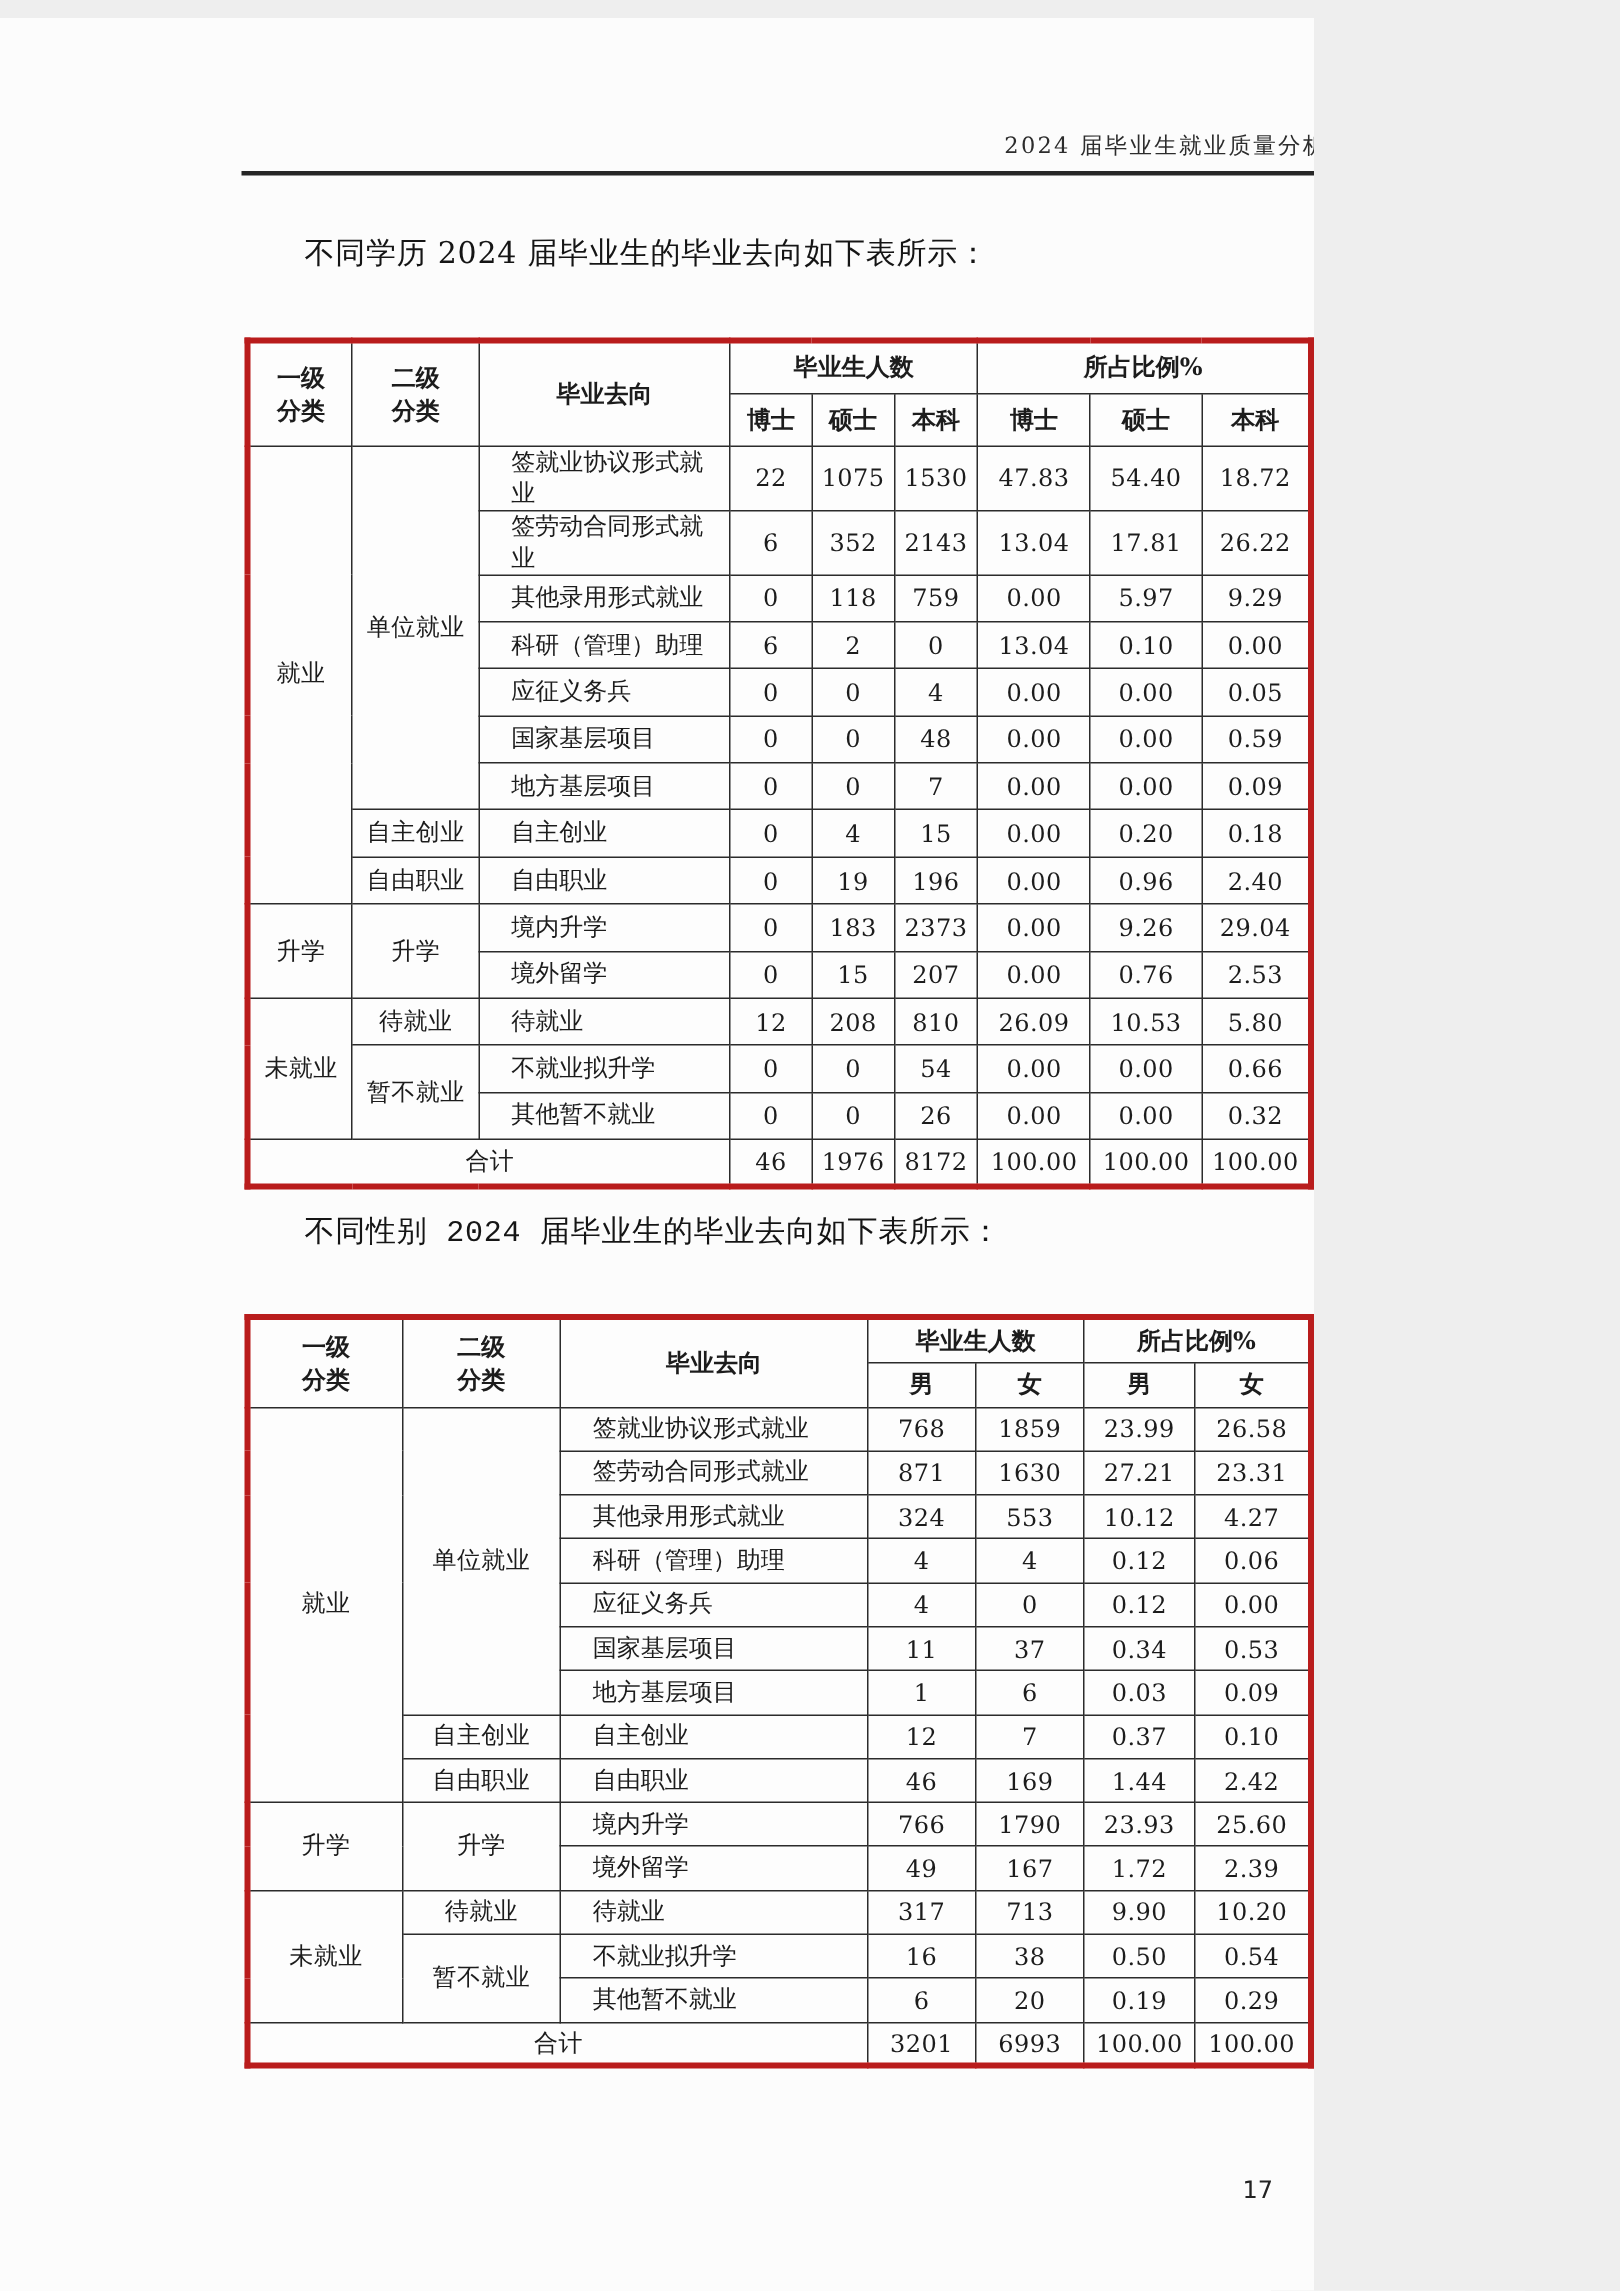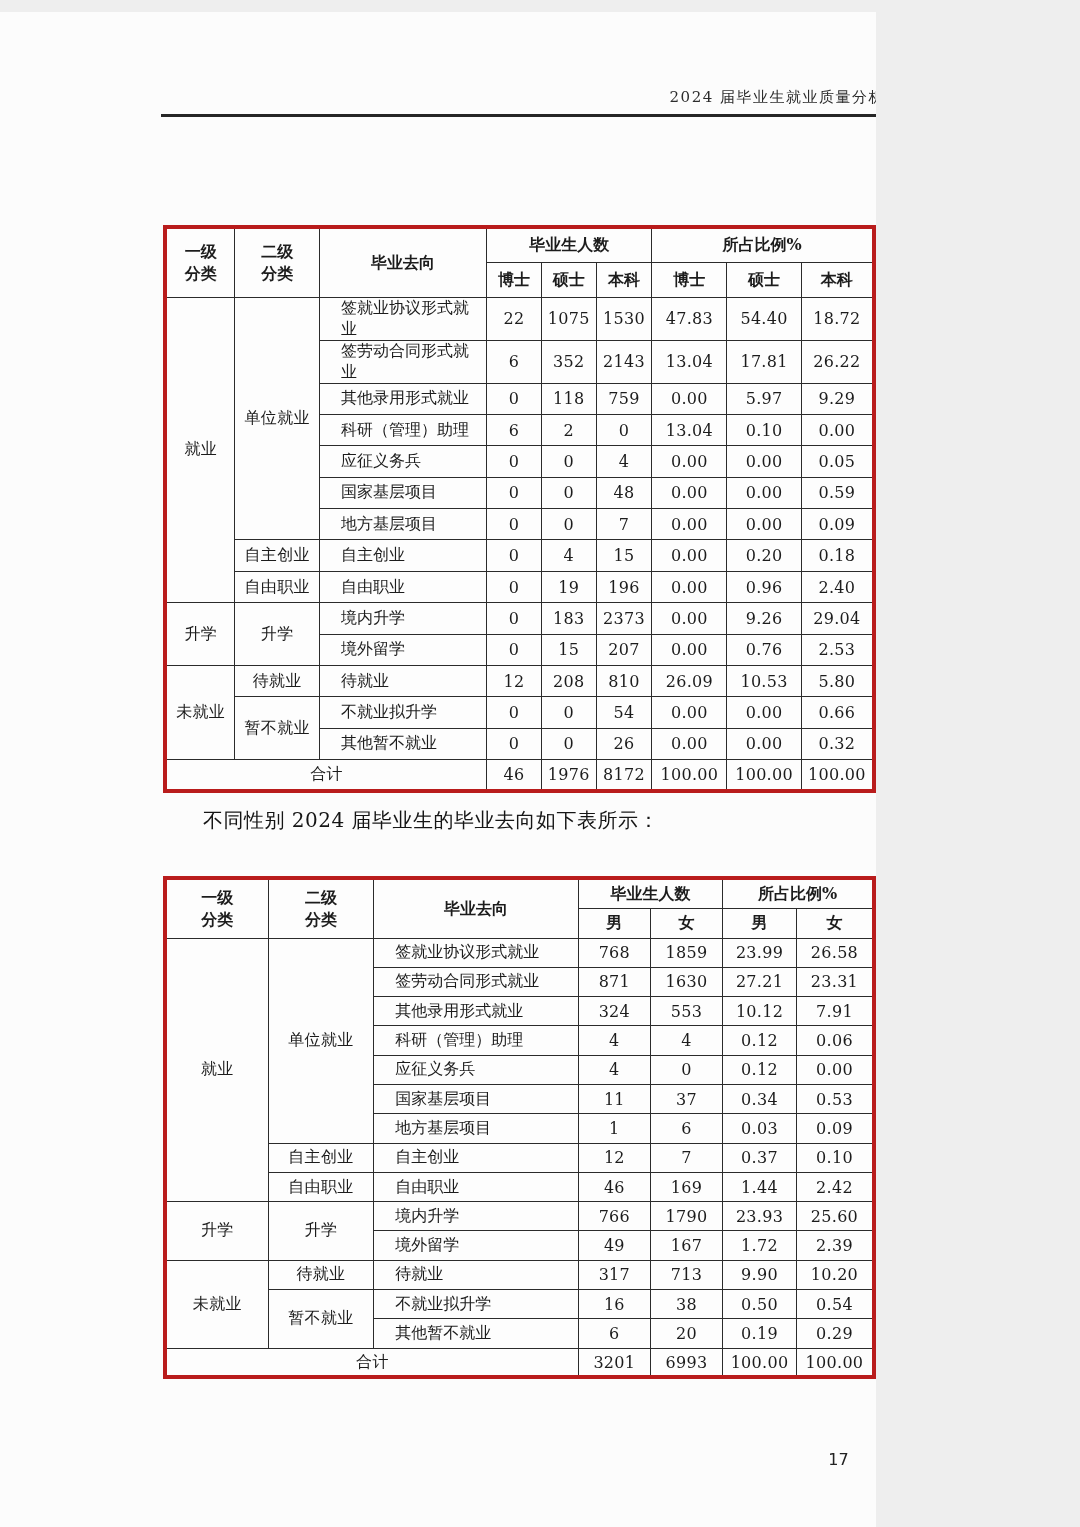--- a/index.html
+++ b/index.html
@@ -12,21 +12,21 @@
   .doc-header {
     position:absolute; top:76px; left:161px; width:757px;
     text-align:right; font-size:15px; letter-spacing:1.5px; color:#2c2c2c;
     padding-bottom:7px; border-bottom:3px solid #262626;
   }
   .intro {
     position:absolute; left:163px; width:754px;
     font-size:20px; color:#151515; text-indent:2em; letter-spacing:0.5px;
   }
   #intro1 { top:143px; }
-  #intro2 { top:795px; }
+  #intro2 { top:795px;font-family:Liberation Mono, monospace; }
   .caption {
     position:absolute; left:163px; width:754px; text-align:center;
     font-size:16.5px; color:#1a1a1a; letter-spacing:0.5px;
   }
   #caption1 { top:187px; }
   #caption2 { top:838px; }
   table {
     position:absolute; left:163px;
     border-collapse:collapse; table-layout:fixed;
     background:#fdfdfd; border:4px solid #b91c1c;
@@ -57,20 +57,21 @@
 </style>
 </head>
 <body>
 
 <div class="page">
 
   <div class="doc-header">
     <span>2024 届毕业生就业质量分析报告</span>
   </div>
 
+  <p class="intro" id="intro1">不同学历 2024 届毕业生的毕业去向如下表所示：</p>
   <table id="table9">
       <colgroup>
         <col style="width: 77px;">
         <col style="width: 94px;">
         <col style="width: 184px;">
         <col style="width: 59px;">
         <col style="width: 56px;">
         <col style="width: 57px;">
         <col style="width: 77px;">
         <col style="width: 76px;">
@@ -286,21 +287,21 @@
           <td class="num">871</td>
           <td class="num">1630</td>
           <td class="num">27.21</td>
           <td class="num">23.31</td>
         </tr>
         <tr>
           <td class="dest">其他录用形式就业</td>
           <td class="num">324</td>
           <td class="num">553</td>
           <td class="num">10.12</td>
-          <td class="num">7.91</td>
+          <td class="num">4.27</td>
         </tr>
         <tr>
           <td class="dest">科研（管理）助理</td>
           <td class="num">4</td>
           <td class="num">4</td>
           <td class="num">0.12</td>
           <td class="num">0.06</td>
         </tr>
         <tr>
           <td class="dest">应征义务兵</td>

